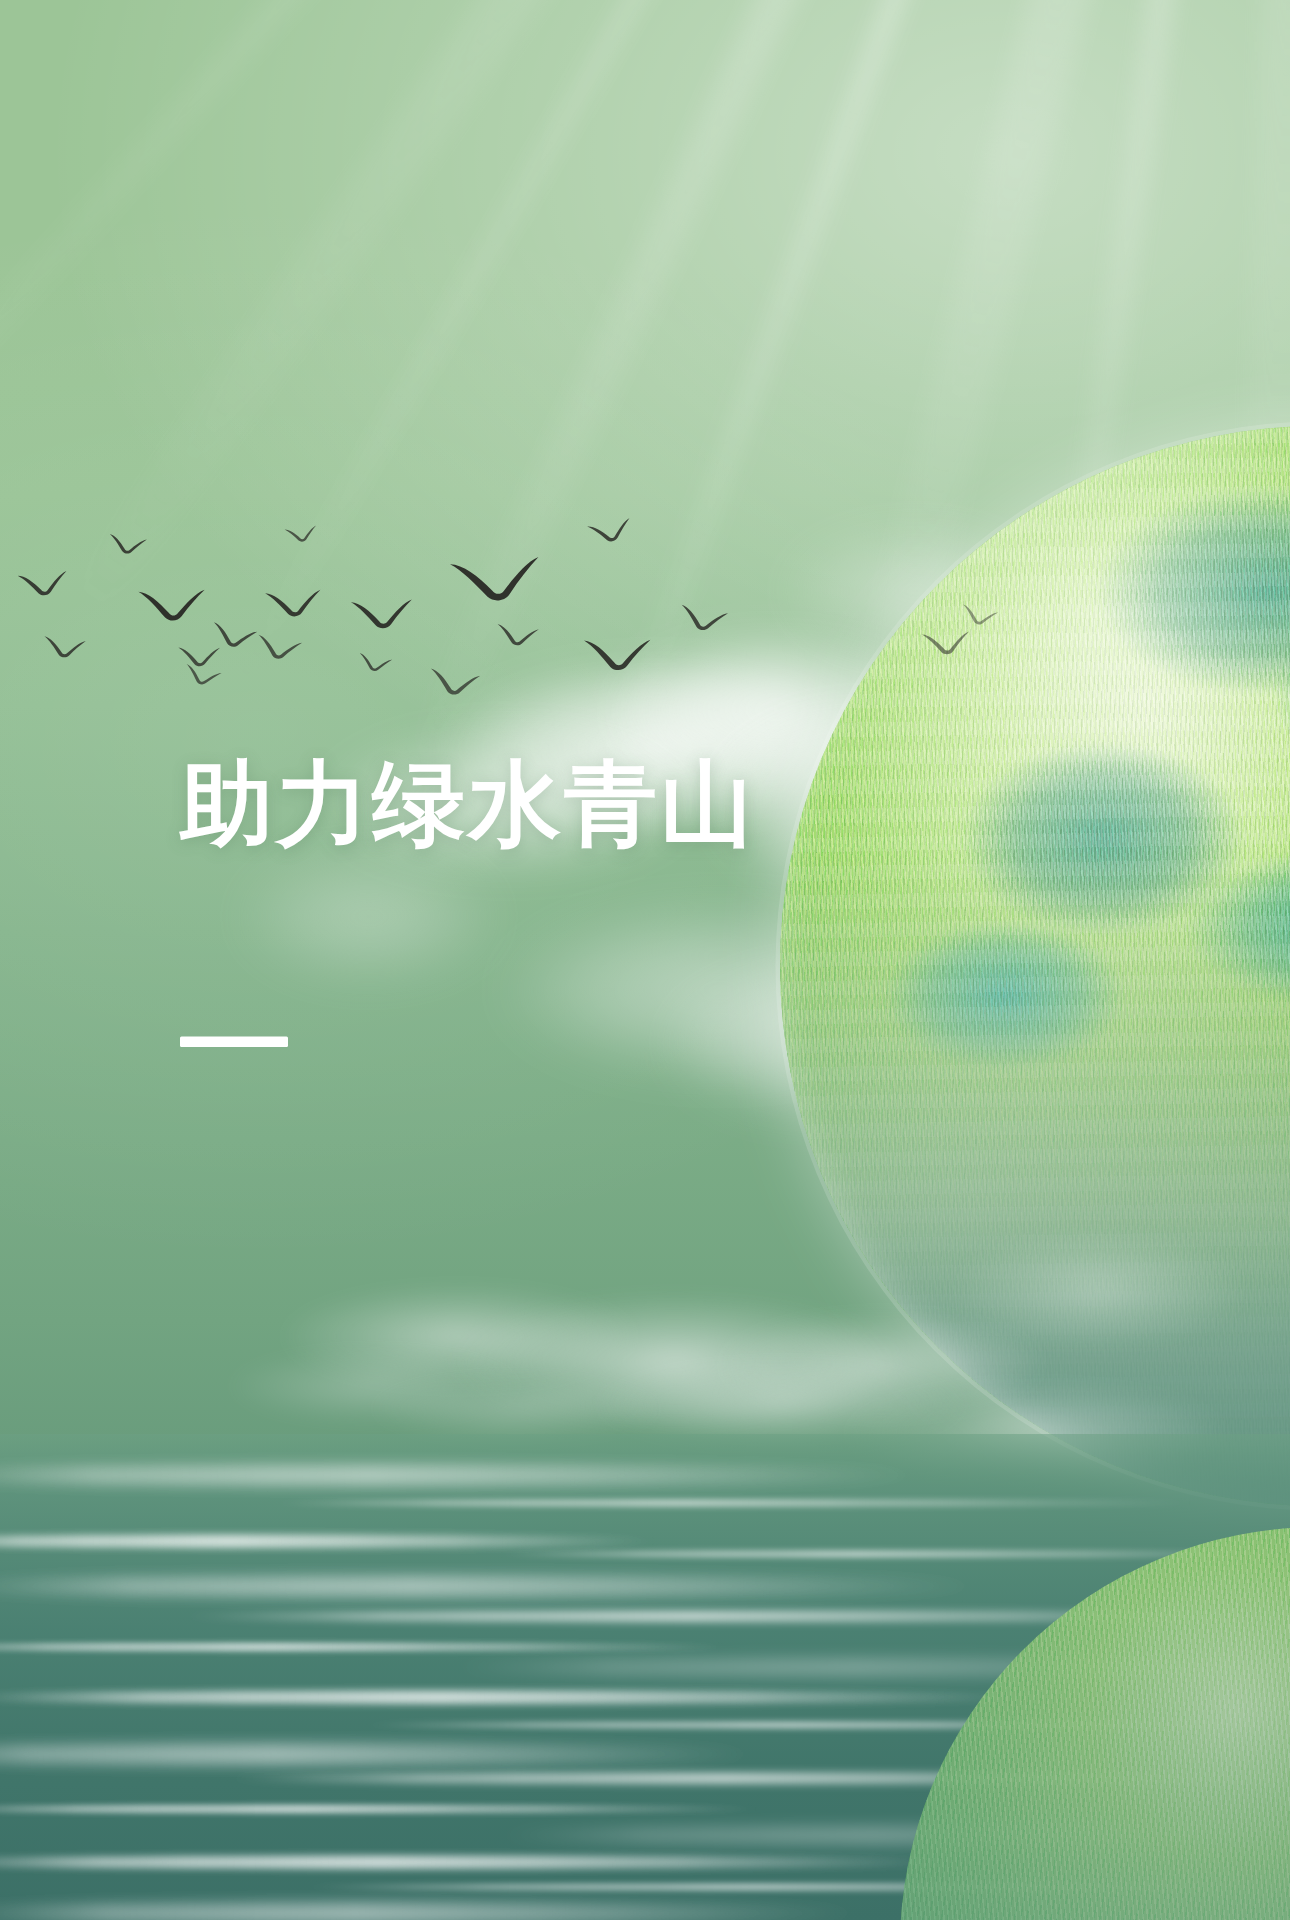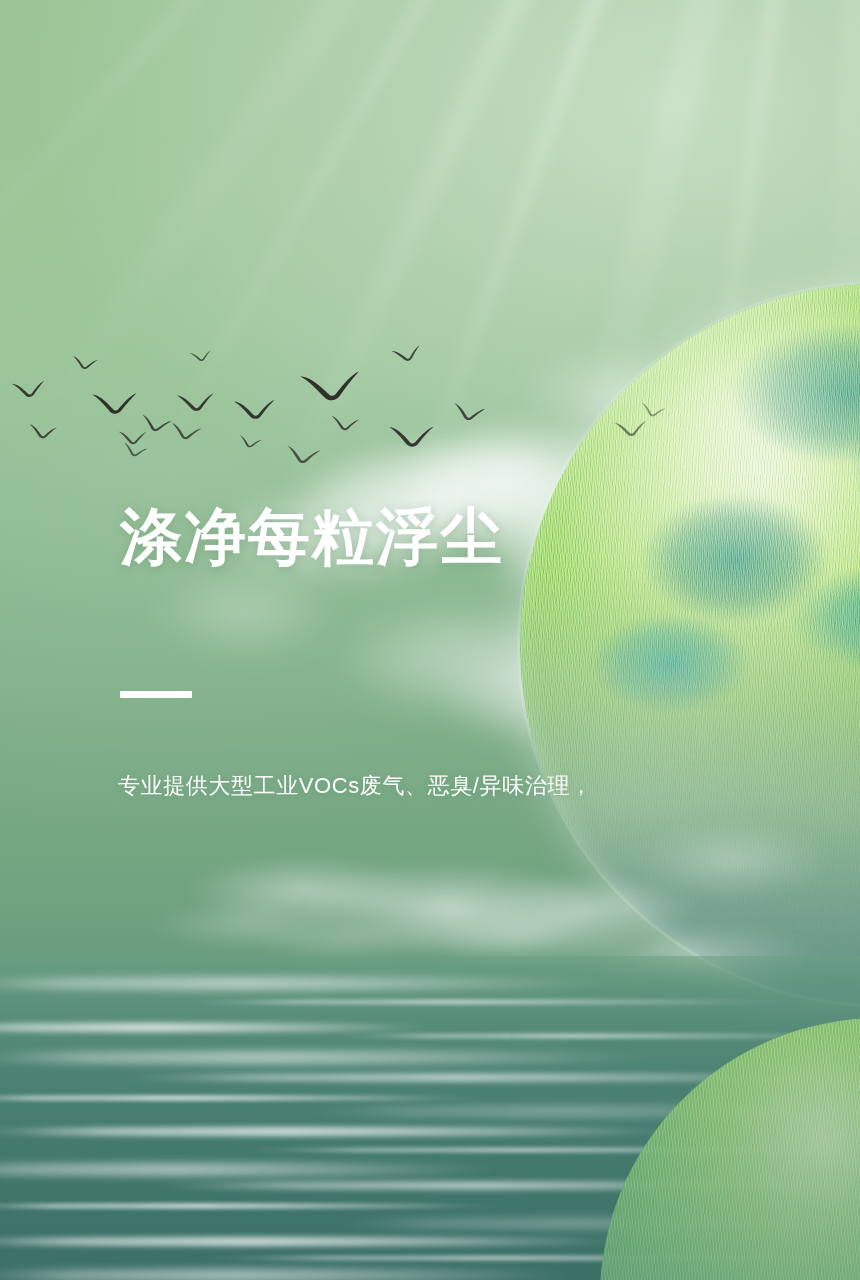--- a/index.html
+++ b/index.html
@@ -409,22 +409,21 @@
       <div class="ripple soft" style="left: -40px; top: 96px; width: 700px; opacity: 0.55;"></div>
       <div class="ripple thin" style="left: -70px; top: 140px; width: 560px; opacity: 0.55;"></div>
       <div class="ripple " style="left: -30px; top: 172px; width: 720px; opacity: 0.55;"></div>
       <div class="ripple soft" style="left: -90px; top: 208px; width: 600px; opacity: 0.55;"></div>
       <div class="ripple thin" style="left: -50px; top: 248px; width: 560px; opacity: 0.55;"></div>
       <div class="ripple " style="left: -60px; top: 282px; width: 700px; opacity: 0.55;"></div>
       <div class="ripple soft" style="left: -40px; top: 314px; width: 620px; opacity: 0.55;"></div>
     </div>
 
   <div class="headline">
-    <div>涤净每粒浮尘</div>
+    <div>助力绿水青山</div>
   </div>
 
   <div class="divider"></div>
 
   <div class="subhead">
-    <div>专业提供大型工业VOCs废气、恶臭/异味治理，</div>
   </div>
 
 </div>
 
 </body></html>

